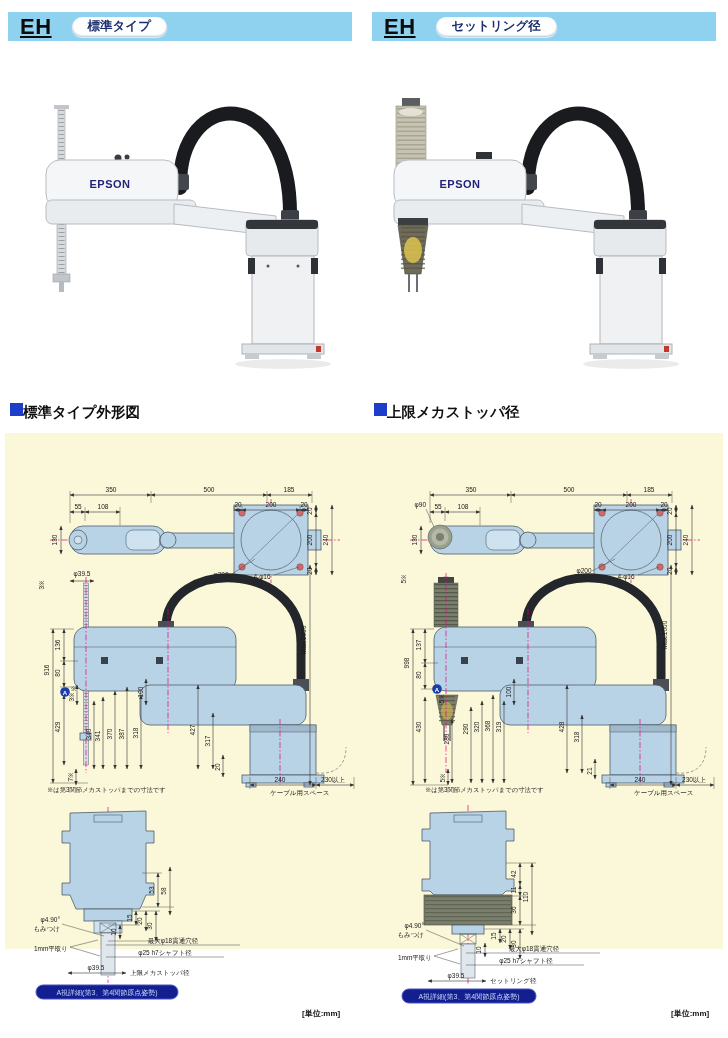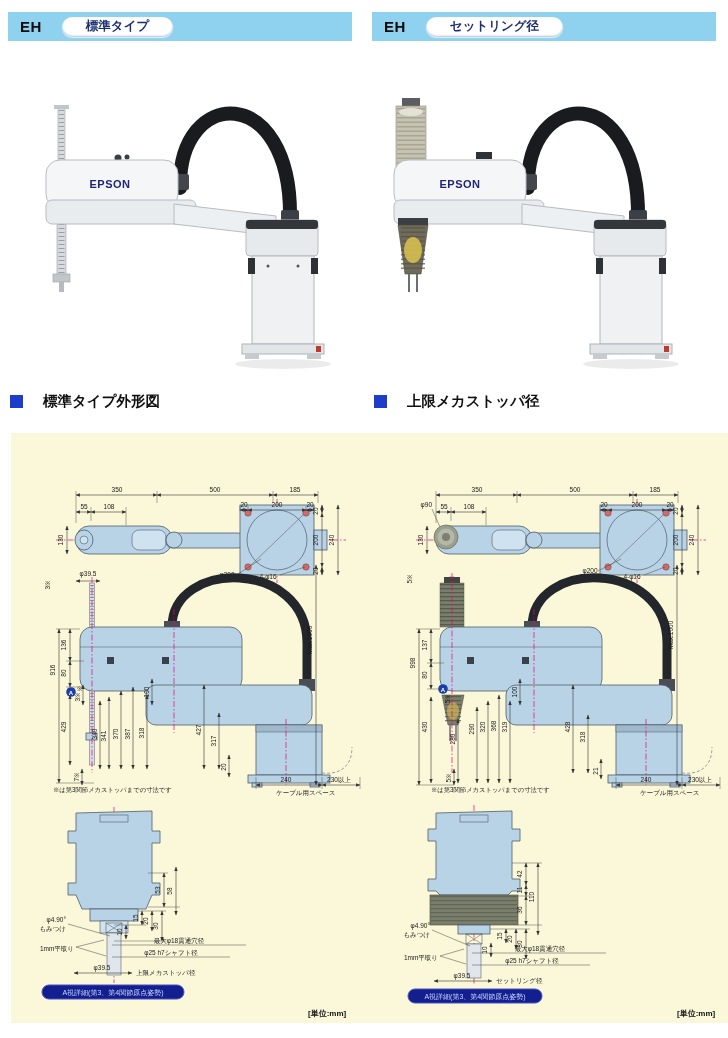--- a/index.html
+++ b/index.html
@@ -1,26 +1,26 @@
 <!DOCTYPE html>
 <html><head>
 <meta charset="utf-8">
 <style>
   html,body{margin:0;padding:0;background:#ffffff;}
   body{width:728px;height:1038px;position:relative;font-family:"Liberation Sans",sans-serif;overflow:hidden;}
   .hbar{position:absolute;top:12px;width:344px;height:29px;background:#8fd2ef;
         background-image:radial-gradient(#7cc3e4 14%,transparent 15%);background-size:4px 4px;
         display:flex;align-items:center;gap:20px;padding:0 12px;box-sizing:border-box;}
-  .hmodel{font-weight:bold;font-size:15px;color:#0b0b0b;letter-spacing:.5px;}
-  .hpill{background:#ffffff;border-radius:11px;padding:1px 24px 2px;color:#1c2f6e;font-weight:bold;
+  .hmodel{font-weight:bold;font-size:22px;color:#0b0b0b;letter-spacing:.5px;text-decoration:underline;}
+  .hpill{background:#ffffff;border-radius:11px;padding:1px 16px 2px;color:#1c2f6e;font-weight:bold;
          font-size:12.5px;box-shadow:inset 0 -1px 2px rgba(0,60,100,.3),0 1px 1px rgba(255,255,255,.7);}
-  .sect{position:absolute;top:392px;display:flex;align-items:center;gap:20px;font-weight:bold;
+  .sect{position:absolute;top:403px;display:flex;gap:0;font-weight:bold;
         font-size:14.5px;color:#101010;}
   .sq{width:13px;height:13px;background:#1c3ecb;}
-  .draw{position:absolute;left:11px;top:433px;width:718px;height:590px;background:#fbf7d9;
+  .draw{position:absolute;left:5px;top:433px;width:718px;height:516px;background:#fbf7d9;
         background-image:radial-gradient(#f4eec6 16%,transparent 17%);background-size:4px 4px;}
   svg.panel{position:absolute;top:0;width:356px;height:590px;}
   svg.photo{position:absolute;top:78px;width:300px;height:295px;}
   svg text{font-family:"Liberation Sans",sans-serif;}
   .d{font-size:6.5px;fill:#1a1a1a;text-anchor:middle;}
   .ds{font-size:6.5px;fill:#1a1a1a;text-anchor:start;}
   .de{font-size:6.5px;fill:#1a1a1a;text-anchor:end;}
   .nt{font-size:6.3px;fill:#222;text-anchor:start;}
   .un{font-size:8px;font-weight:bold;fill:#111;text-anchor:start;}
   .bt{font-size:7px;fill:#c9d9ff;text-anchor:middle;}

